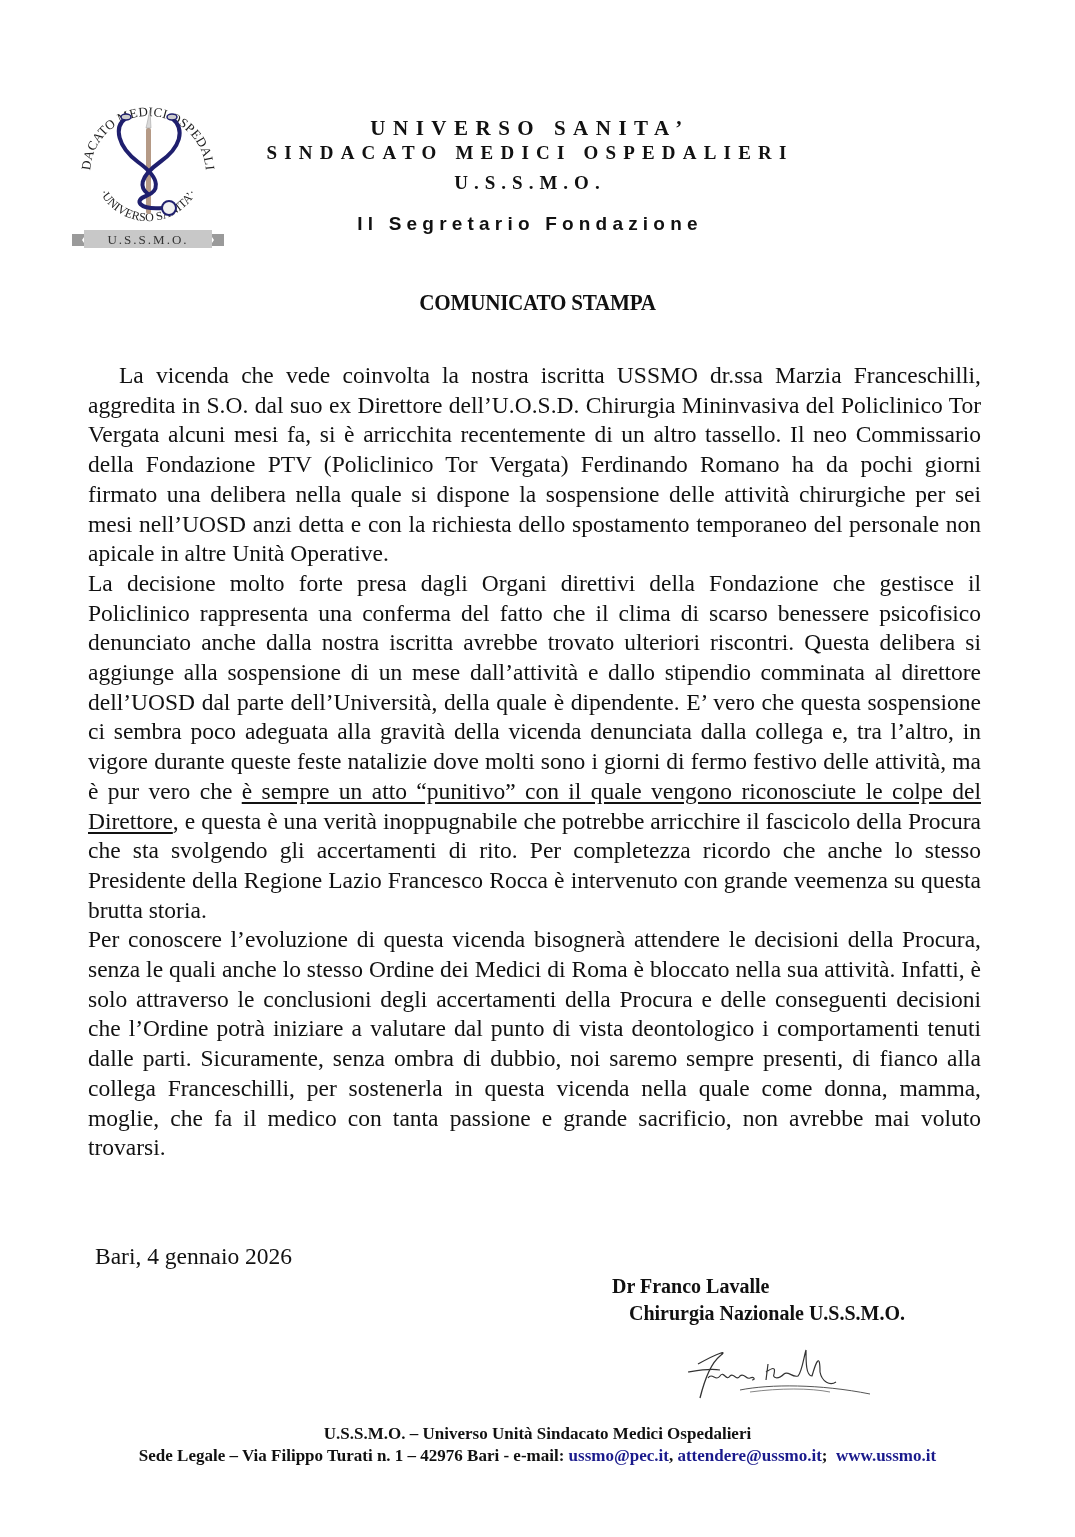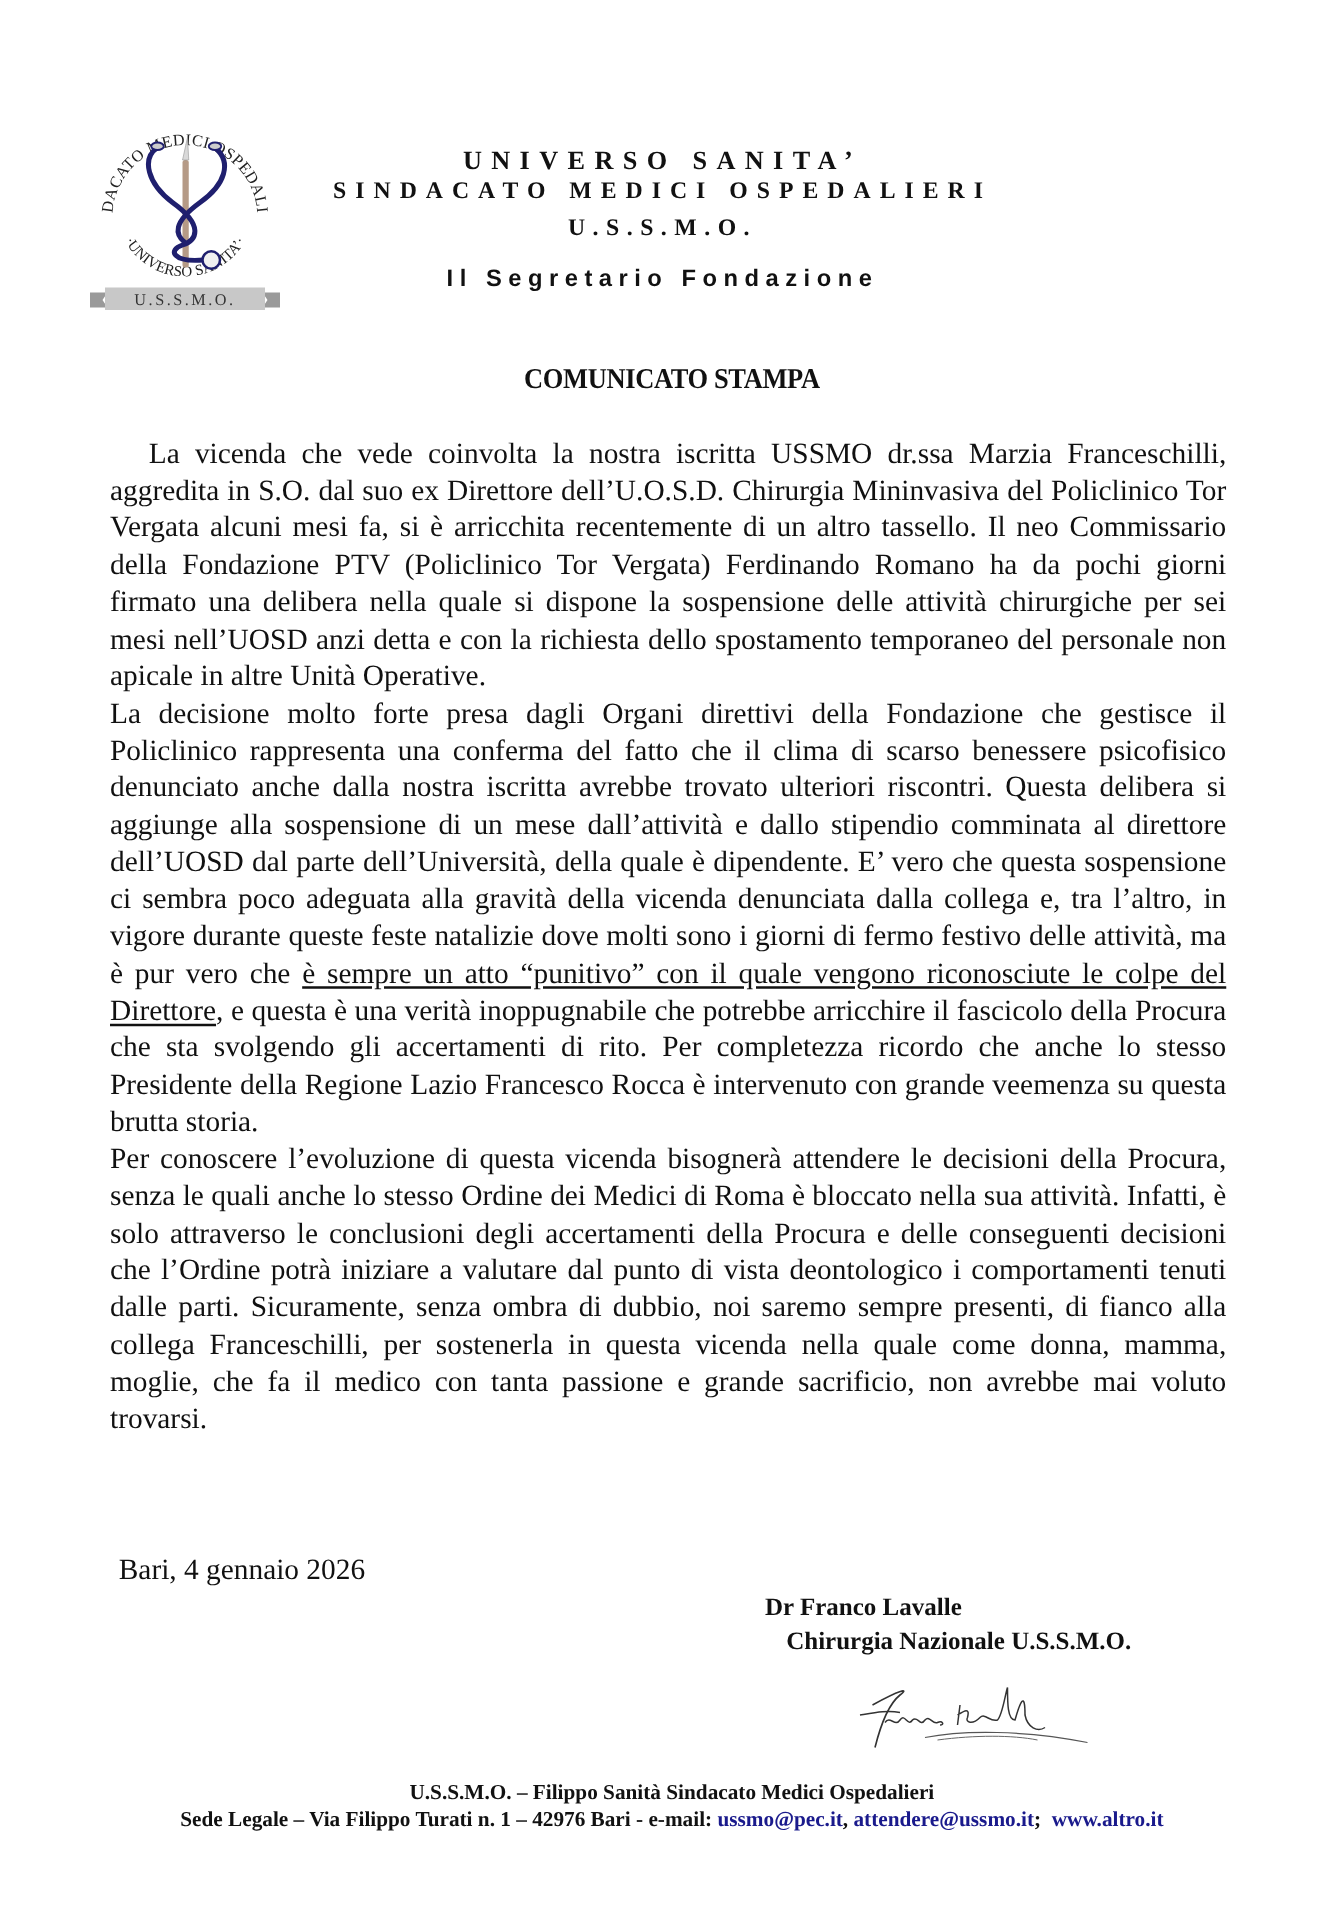--- a/index.html
+++ b/index.html
@@ -6,21 +6,21 @@
   body{width:1075px;height:1537px;position:relative;overflow:hidden;color:#111;font-family:"Liberation Serif","DejaVu Serif",serif;}
   .logo{position:absolute;left:68px;top:92px;width:160px;height:160px;}
   .hdr{position:absolute;left:240px;width:580px;text-align:center;font-family:"Liberation Serif",serif;font-weight:bold;color:#111;}
   .hdr1{top:116px;font-size:21px;letter-spacing:7.5px;}
   .hdr2{top:142px;font-size:19px;letter-spacing:7.2px;}
   .hdr3{top:172px;font-size:19px;letter-spacing:6px;}
   .hdr4{top:213px;font-size:19px;letter-spacing:5.2px;font-family:"Liberation Sans",sans-serif;}
   .title{position:absolute;left:0;width:1075px;top:290px;text-align:center;font-size:23px;font-weight:bold;letter-spacing:-0.3px;transform:scaleX(0.92);}
   .body{position:absolute;left:88px;top:349px;width:893px;font-size:23.5px;line-height:29.7px;text-align:justify;}
   .body p{margin:0;}
-  .body .indent{text-indent:31px;}
+  .body .indent{text-indent:31px;margin-top:12px;}
   .u{text-decoration:underline;text-underline-offset:3px;}
   .date{position:absolute;left:95px;top:1243px;font-size:23.5px;}
   .sig1{position:absolute;left:612px;top:1275px;width:310px;text-align:left;font-size:20px;font-weight:bold;}
   .sig2{position:absolute;left:612px;top:1302px;width:310px;text-align:center;font-size:20px;font-weight:bold;}
   .signature{position:absolute;left:680px;top:1342px;width:200px;height:60px;}
   .foot1{position:absolute;left:0;width:1075px;top:1424px;text-align:center;font-size:17px;font-weight:bold;}
   .foot2{position:absolute;left:0;width:1075px;top:1446px;text-align:center;font-size:17px;font-weight:bold;word-spacing:0px;}
   .foot2 a{color:#1a1a8c;}
 </style>
 </head>
@@ -75,14 +75,14 @@
   <svg width="200" height="60" viewBox="0 0 200 60">
     <path d="M18 22 C 40 10, 48 8, 40 14 C 30 22, 24 40, 20 56" fill="none" stroke="#333" stroke-width="1.3"></path>
     <path d="M8 30 C 20 28, 30 26, 40 28" fill="none" stroke="#333" stroke-width="1.2"></path>
     <path d="M28 36 C 32 30, 36 40, 40 34 C 44 28, 46 40, 50 34 C 54 30, 56 40, 60 34 C 64 30, 66 38, 70 36 C 74 34, 76 38, 72 38" fill="none" stroke="#333" stroke-width="1.2"></path>
     <path d="M88 22 L 86 38 M86 30 C 92 26, 96 24, 94 32 C 92 36, 98 38, 104 32 C 108 28, 112 36, 118 34 C 122 30, 124 14, 126 8 C 126 20, 126 34, 132 34 C 136 20, 140 10, 140 30 C 142 40, 150 44, 156 40" fill="none" stroke="#333" stroke-width="1.2"></path>
     <path d="M60 48 C 90 42, 140 42, 190 52" fill="none" stroke="#555" stroke-width="1"></path>
     <path d="M70 50 C 100 46, 130 46, 150 50" fill="none" stroke="#666" stroke-width="0.8"></path>
   </svg>
 </div>
 
-<div class="foot1">U.S.S.M.O. – Filippo Sanità Sindacato Medici Ospedalieri</div>
-<div class="foot2"><span>Sede Legale – Via Filippo Turati n. 1 – 42976 Bari -  e-mail: </span><a>ussmo@pec.it</a><span>, </span><a>attendere@ussmo.it</a><span style="white-space:pre">;  </span><a>www.altro.it</a></div>
+<div class="foot1">U.S.S.M.O. – Universo Unità Sindacato Medici Ospedalieri</div>
+<div class="foot2"><span>Sede Legale – Via Filippo Turati n. 1 – 42976 Bari -  e-mail: </span><a>ussmo@pec.it</a><span>, </span><a>attendere@ussmo.it</a><span style="white-space:pre">;  </span><a>www.ussmo.it</a></div>
 
 </body></html>

